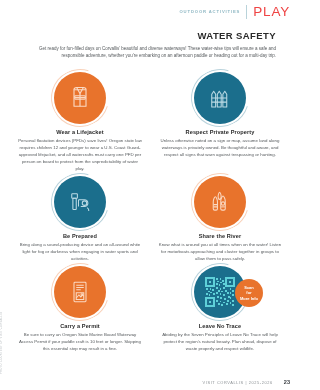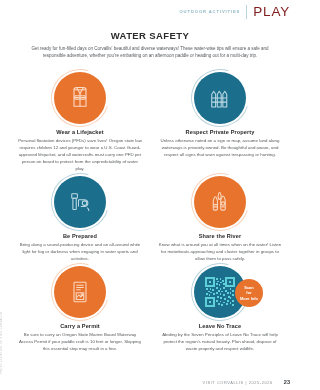--- a/index.html
+++ b/index.html
@@ -31,31 +31,31 @@
     white-space: nowrap;
   }
   .kicker-rule {
     width: 1px;
     height: 14px;
     background: #b9d3da;
   }
   .section-word {
     font-size: 13.5px;
     letter-spacing: 0.8px;
-    color: #7f1d1d;
+    color: #ef4444;
     font-weight: 400;
   }
 
   
   .title-block {
     position: absolute;
     top: 30px;
     left: 24px;
     right: 24px;
-    text-align: center;
+    text-align: right;
   }
   .page-title {
     font-size: 9.5px;
     font-weight: 700;
     letter-spacing: 0.4px;
     color: #2b2b2b;
   }
   .page-intro {
     margin-top: 3.5px;
     font-size: 4.5px;

